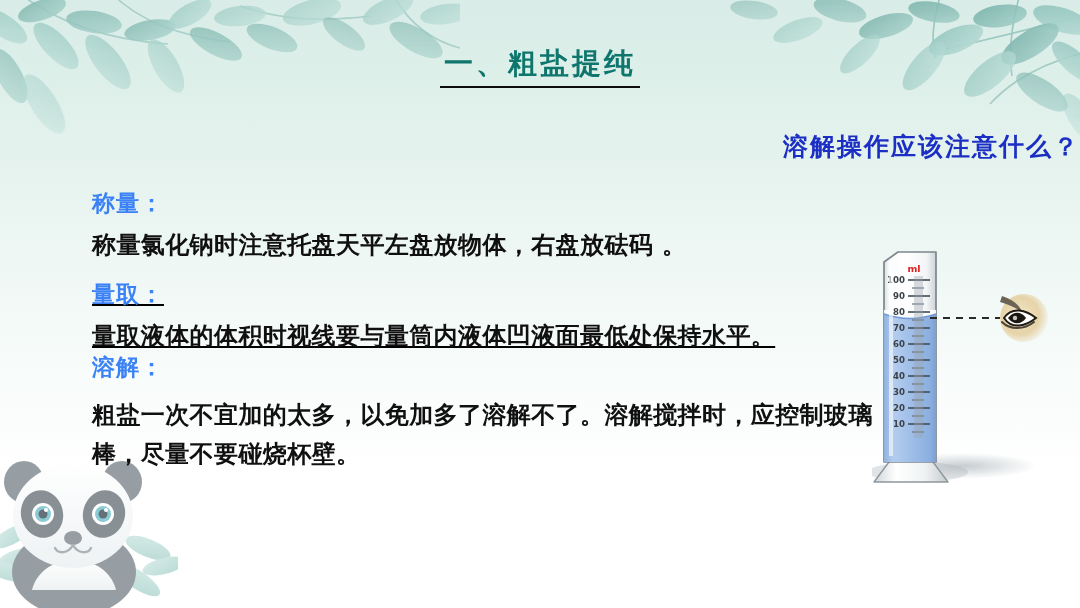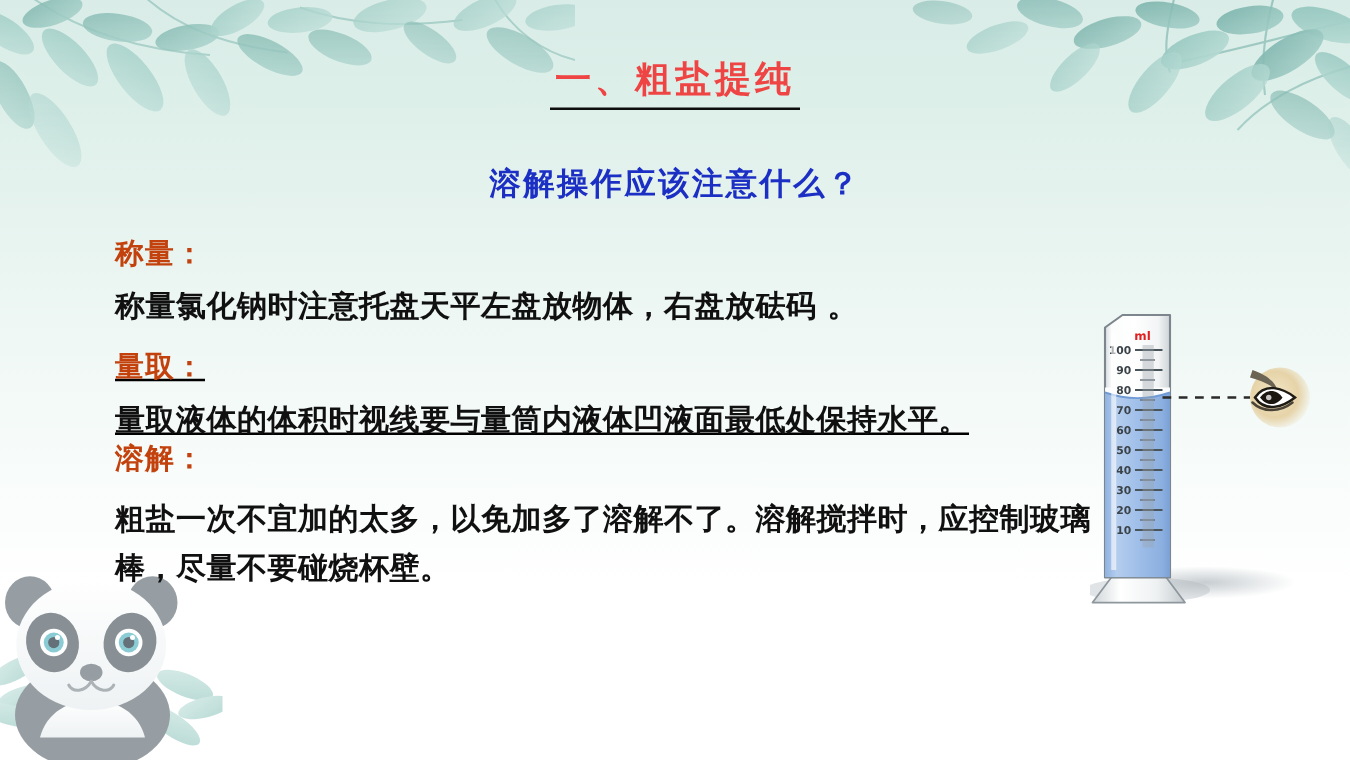--- a/index.html
+++ b/index.html
@@ -24,40 +24,40 @@
   .leafwrap.right { right:-10px; }
 
   
   .panda { position:absolute; left:-2px; bottom:-6px; pointer-events:none; opacity:.72; }
 
   
   .title-block { position:absolute; left:0; right:0; top:48px; text-align:center; }
   .title {
     display:inline-block;
     font-family:"DejaVu Serif","Liberation Serif",serif;
-    font-weight:bold; font-size:29px; color:#ef4444;
+    font-weight:bold; font-size:29px; color:#0f766e;
     letter-spacing:3px; line-height:1.1;
     padding:0 4px 6px 4px;
     border-bottom:2.5px solid #0d0d0d;
   }
 
   
-  .subtitle-block { position:absolute; left:0; right:0; top:130px; text-align:center; }
+  .subtitle-block { position:absolute; left:0; right:0; top:130px; text-align:right; }
   .subtitle {
     display:inline-block;
     font-family:"DejaVu Serif","Liberation Serif",serif;
     font-weight:bold; font-size:25px; color:#1c2fc4;
     letter-spacing:2px;
   }
 
   
   .content { position:absolute; left:92px; top:190px; width:790px; }
   .sec-head {
     font-family:"DejaVu Serif","Liberation Serif",serif;
-    font-weight:bold; font-size:23px; color:#c2410c;
+    font-weight:bold; font-size:23px; color:#3b82f6;
     letter-spacing:1px; line-height:1.15;
   }
   .sec-body {
     font-family:"DejaVu Serif","Liberation Serif",serif;
     font-weight:bold; font-size:24px; color:#101010;
     letter-spacing:.4px; line-height:1.34;
   }
   .s1 .sec-head { margin-bottom:13px; }
   .s2 { margin-top:19px;text-decoration:underline; }
   .s2 .sec-head { margin-bottom:13px; }

